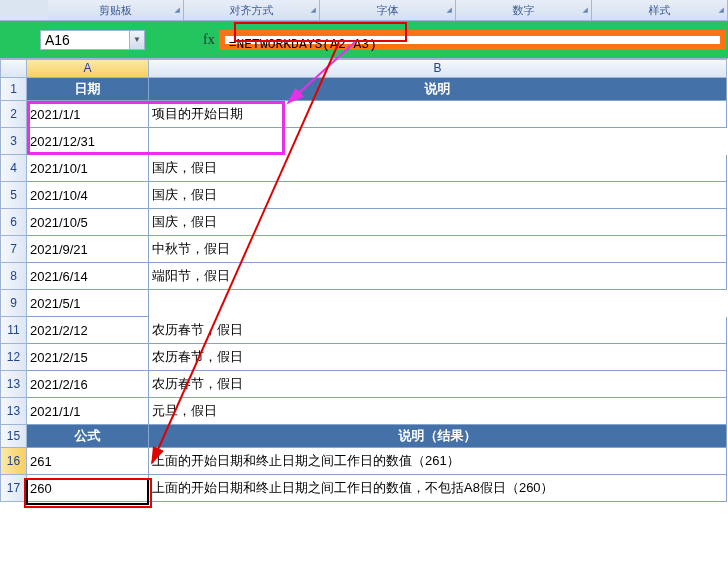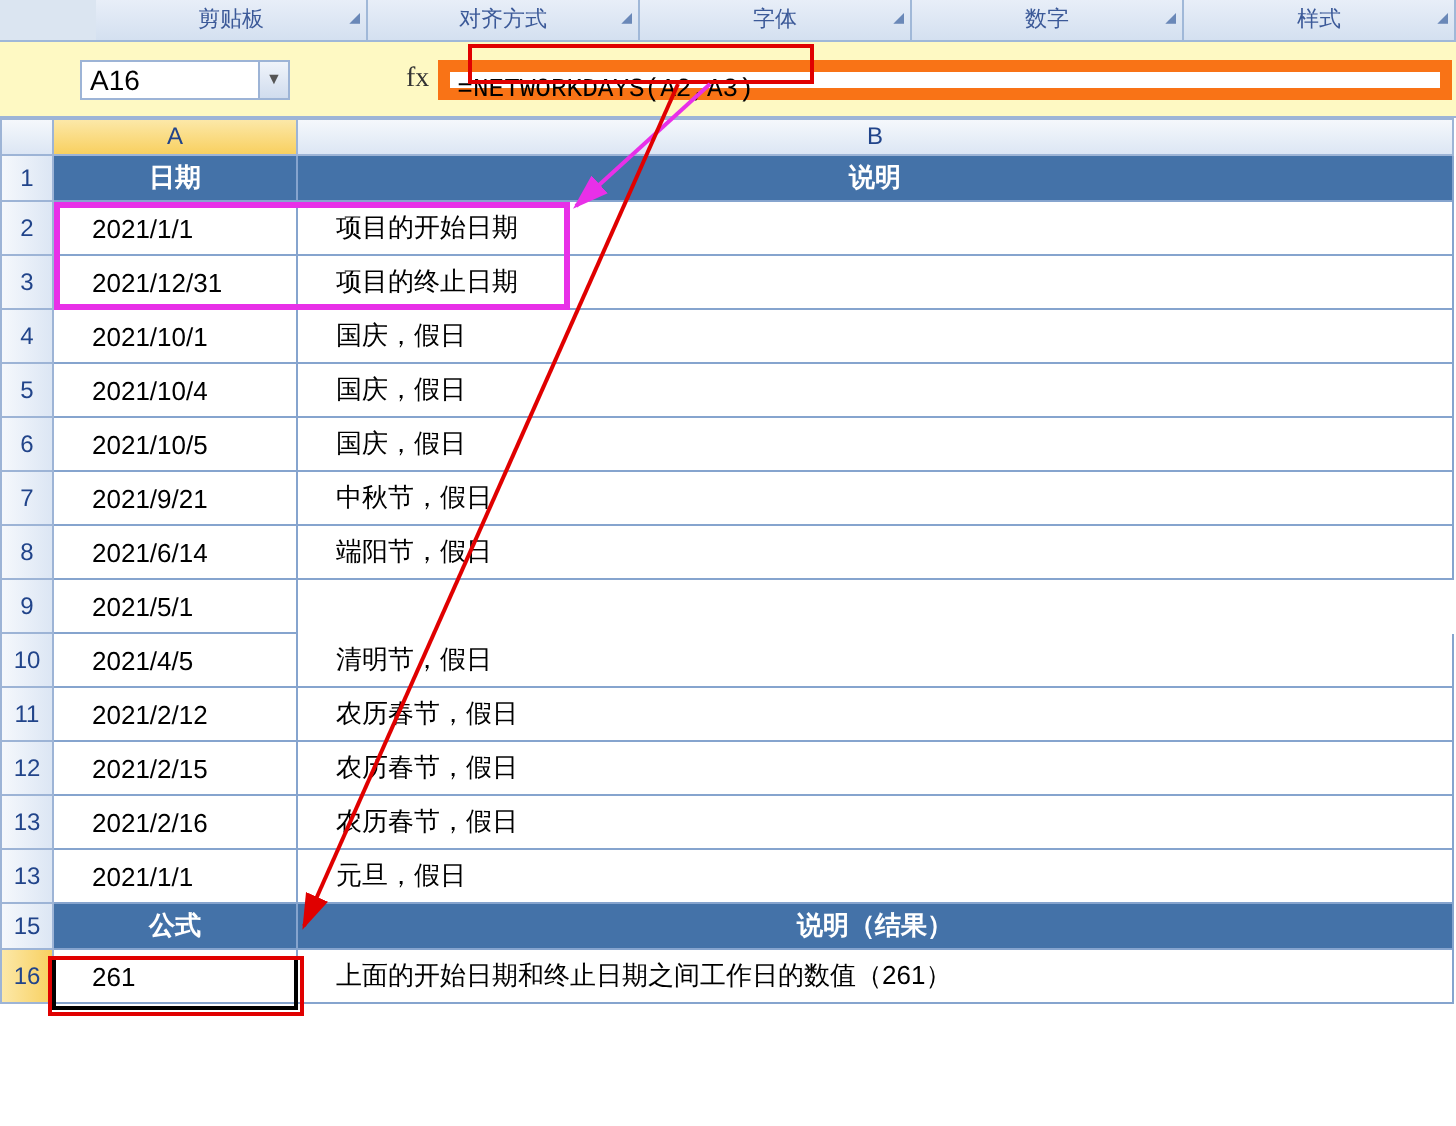--- a/index.html
+++ b/index.html
@@ -2,39 +2,39 @@
 <html><head>
 <meta charset="utf-8">
 <style>
 * { box-sizing: border-box; margin: 0; padding: 0; }
 body { font-family: "SimSun", "Microsoft YaHei", Arial, sans-serif; font-size: 12px; background: #fff; overflow: hidden; width: 728px; height: 563px; position: relative; }
 
 .ribbon-tabs { display: flex; height: 21px; background: #dbe5f1; border-bottom: 1px solid #a0b8d8; padding-left: 48px; }
 .ribbon-group { flex: 1; text-align: center; font-size: 11px; line-height: 20px; border-right: 1px solid #a0b8d8; background: linear-gradient(#e8eef8, #d4e0f0); color: #3b5998; position: relative; }
 .ribbon-group::after { content: "◢"; position: absolute; right: 3px; bottom: 0; font-size: 7px; color: #6a88b8; }
 
-.formula-row { display: flex; height: 38px; background: #fef9c3; border-bottom: 1px solid #9db4d6; align-items: center; }
+.formula-row { display: flex; height: 38px; background: #22c55e; border-bottom: 1px solid #9db4d6; align-items: center; }
 .namebox { width: 90px; height: 20px; margin-left: 40px; background: #fff; border: 1px solid #9db4d6; font-size: 14px; padding-left: 4px; line-height: 18px; color: #000; }
 .namebox-arrow { width: 15px; height: 20px; background: linear-gradient(#f0f4fa,#d0dcee); border: 1px solid #9db4d6; border-left: none; text-align: center; line-height: 18px; font-size: 8px; color: #555; }
 .fx-icon { margin-left: 58px; font-family: "Times New Roman", serif; font-size: 14px; color: #333; }
 .formula-input { flex: 1; height: 20px; background: #fff; border: 6px solid #f97316; margin-left: 4px; margin-right: 2px; padding-left: 4px; font-size: 13px; font-family: "Courier New", monospace; line-height: 18px; }
 .formula-highlight { position: absolute; border: 2px solid #e00000; pointer-events: none; top: 22px; left: 234px; width: 173px; height: 20px; }
 
 .sheet { position: relative; background: #fff; }
 .colhdr-row { display: flex; height: 19px; }
 .corner { width: 27px; height: 19px; background: linear-gradient(#f5f8fc,#dce6f4); border: 1px solid #9db4d6; }
 .colhdr { height: 19px; background: linear-gradient(#f5f8fc,#dce6f4); border: 1px solid #9db4d6; border-left: none; text-align: center; line-height: 17px; color: #21448a; font-size: 12px; }
 .colA { width: 122px; }
 .colB { width: 578px; }
 .colhdr.selected { background: linear-gradient(#fce8a8, #f8d060); }
 
 .grid-row { display: flex; }
 .rowhdr { width: 27px; background: linear-gradient(to right,#f5f8fc,#dce6f4); border: 1px solid #9db4d6; border-top: none; text-align: center; color: #21448a; font-size: 12px; display: flex; align-items: center; justify-content: center; }
 .rowhdr.selected { background: linear-gradient(to right, #fce8a8, #f8d060); }
-.cell { border-right: 1px solid #86a4ce; border-bottom: 1px solid #86a4ce; padding: 2px 19px; font-size: 13px; color: #000; display: flex; align-items: center; }
+.cell { border-right: 1px solid #86a4ce; border-bottom: 1px solid #86a4ce; padding: 2px 3px; font-size: 13px; color: #000; display: flex; align-items: center; }
 .cellA { width: 122px; }
 .cellB { width: 578px; }
 
 .hdr-cell { background: #4472a8; color: #fff; font-weight: bold; justify-content: center; }
 .row-tall { height: 23px; }
 .row-data { height: 27px; }
 
 .active-cell-border { position: absolute; border: 2px solid #000; pointer-events: none; }
 .magenta-box { position: absolute; border: 3px solid #e830e8; pointer-events: none; }
 .red-box { position: absolute; border: 2px solid #e00000; pointer-events: none; }
@@ -74,21 +74,20 @@
   </div>
 
   <div class="grid-row row-data">
     <div class="rowhdr">2</div>
     <div class="cell cellA">2021/1/1</div>
     <div class="cell cellB">项目的开始日期</div>
   </div>
   <div class="grid-row row-data">
     <div class="rowhdr">3</div>
     <div class="cell cellA">2021/12/31</div>
-    <div class="cell cellB">项目的终止日期</div>
   </div>
   <div class="grid-row row-data">
     <div class="rowhdr">4</div>
     <div class="cell cellA">2021/10/1</div>
     <div class="cell cellB">国庆，假日</div>
   </div>
   <div class="grid-row row-data">
     <div class="rowhdr">5</div>
     <div class="cell cellA">2021/10/4</div>
     <div class="cell cellB">国庆，假日</div>
@@ -104,25 +103,20 @@
     <div class="cell cellB">中秋节，假日</div>
   </div>
   <div class="grid-row row-data">
     <div class="rowhdr">8</div>
     <div class="cell cellA">2021/6/14</div>
     <div class="cell cellB">端阳节，假日</div>
   </div>
   <div class="grid-row row-data">
     <div class="rowhdr">9</div>
     <div class="cell cellA">2021/5/1</div>
-  </div>
-  <div class="grid-row row-data">
-    <div class="rowhdr">10</div>
-    <div class="cell cellA">2021/4/5</div>
-    <div class="cell cellB">清明节，假日</div>
   </div>
   <div class="grid-row row-data">
     <div class="rowhdr">11</div>
     <div class="cell cellA">2021/2/12</div>
     <div class="cell cellB">农历春节，假日</div>
   </div>
   <div class="grid-row row-data">
     <div class="rowhdr">12</div>
     <div class="cell cellA">2021/2/15</div>
     <div class="cell cellB">农历春节，假日</div>
@@ -142,20 +136,25 @@
     <div class="rowhdr">15</div>
     <div class="cell cellA hdr-cell">公式</div>
     <div class="cell cellB hdr-cell">说明（结果）</div>
   </div>
 
   <div class="grid-row row-data">
     <div class="rowhdr selected">16</div>
     <div class="cell cellA">261</div>
     <div class="cell cellB">上面的开始日期和终止日期之间工作日的数值（261）</div>
   </div>
+  <div class="grid-row row-data">
+    <div class="rowhdr">17</div>
+    <div class="cell cellA">260</div>
+    <div class="cell cellB">上面的开始日期和终止日期之间工作日的数值，不包括A8假日（260）</div>
+  </div>
 
   <div class="magenta-box" style="top:42px; left:27px; width:258px; height:54px;"></div>
   <div class="active-cell-border" style="top:419px; left:26px; width:123px; height:27px;"></div>
   <div class="red-box" style="top:419px; left:24px; width:128px; height:30px;"></div>
 </div>
 
 <svg class="annotation" width="728" height="563">
   <defs>
     <marker id="arrM" markerWidth="10" markerHeight="10" refX="8" refY="3" orient="auto">
       <path d="M0,0 L9,3 L0,6 Z" fill="#e830e8"></path>

